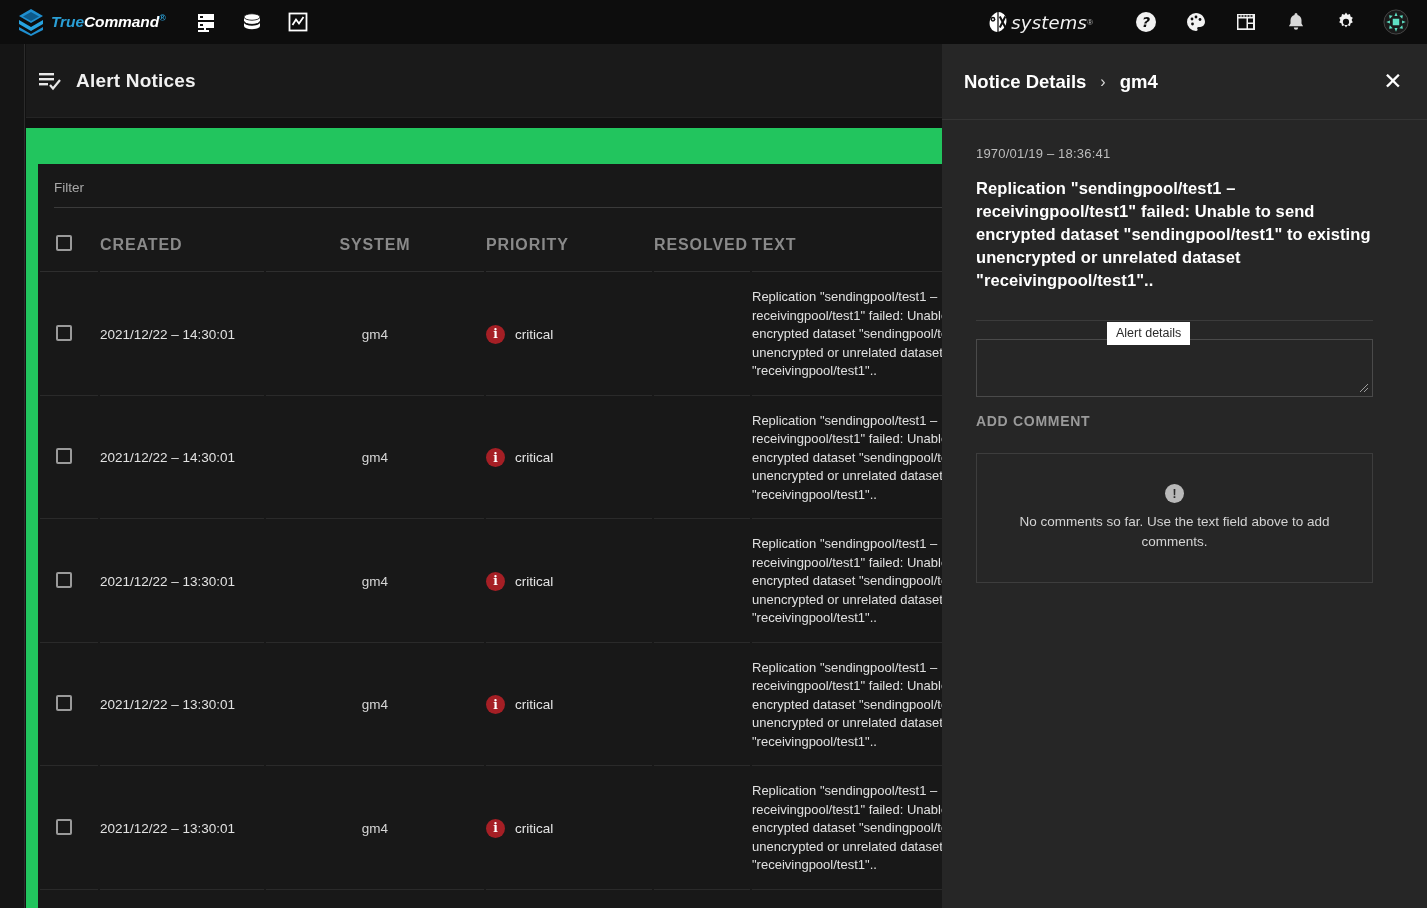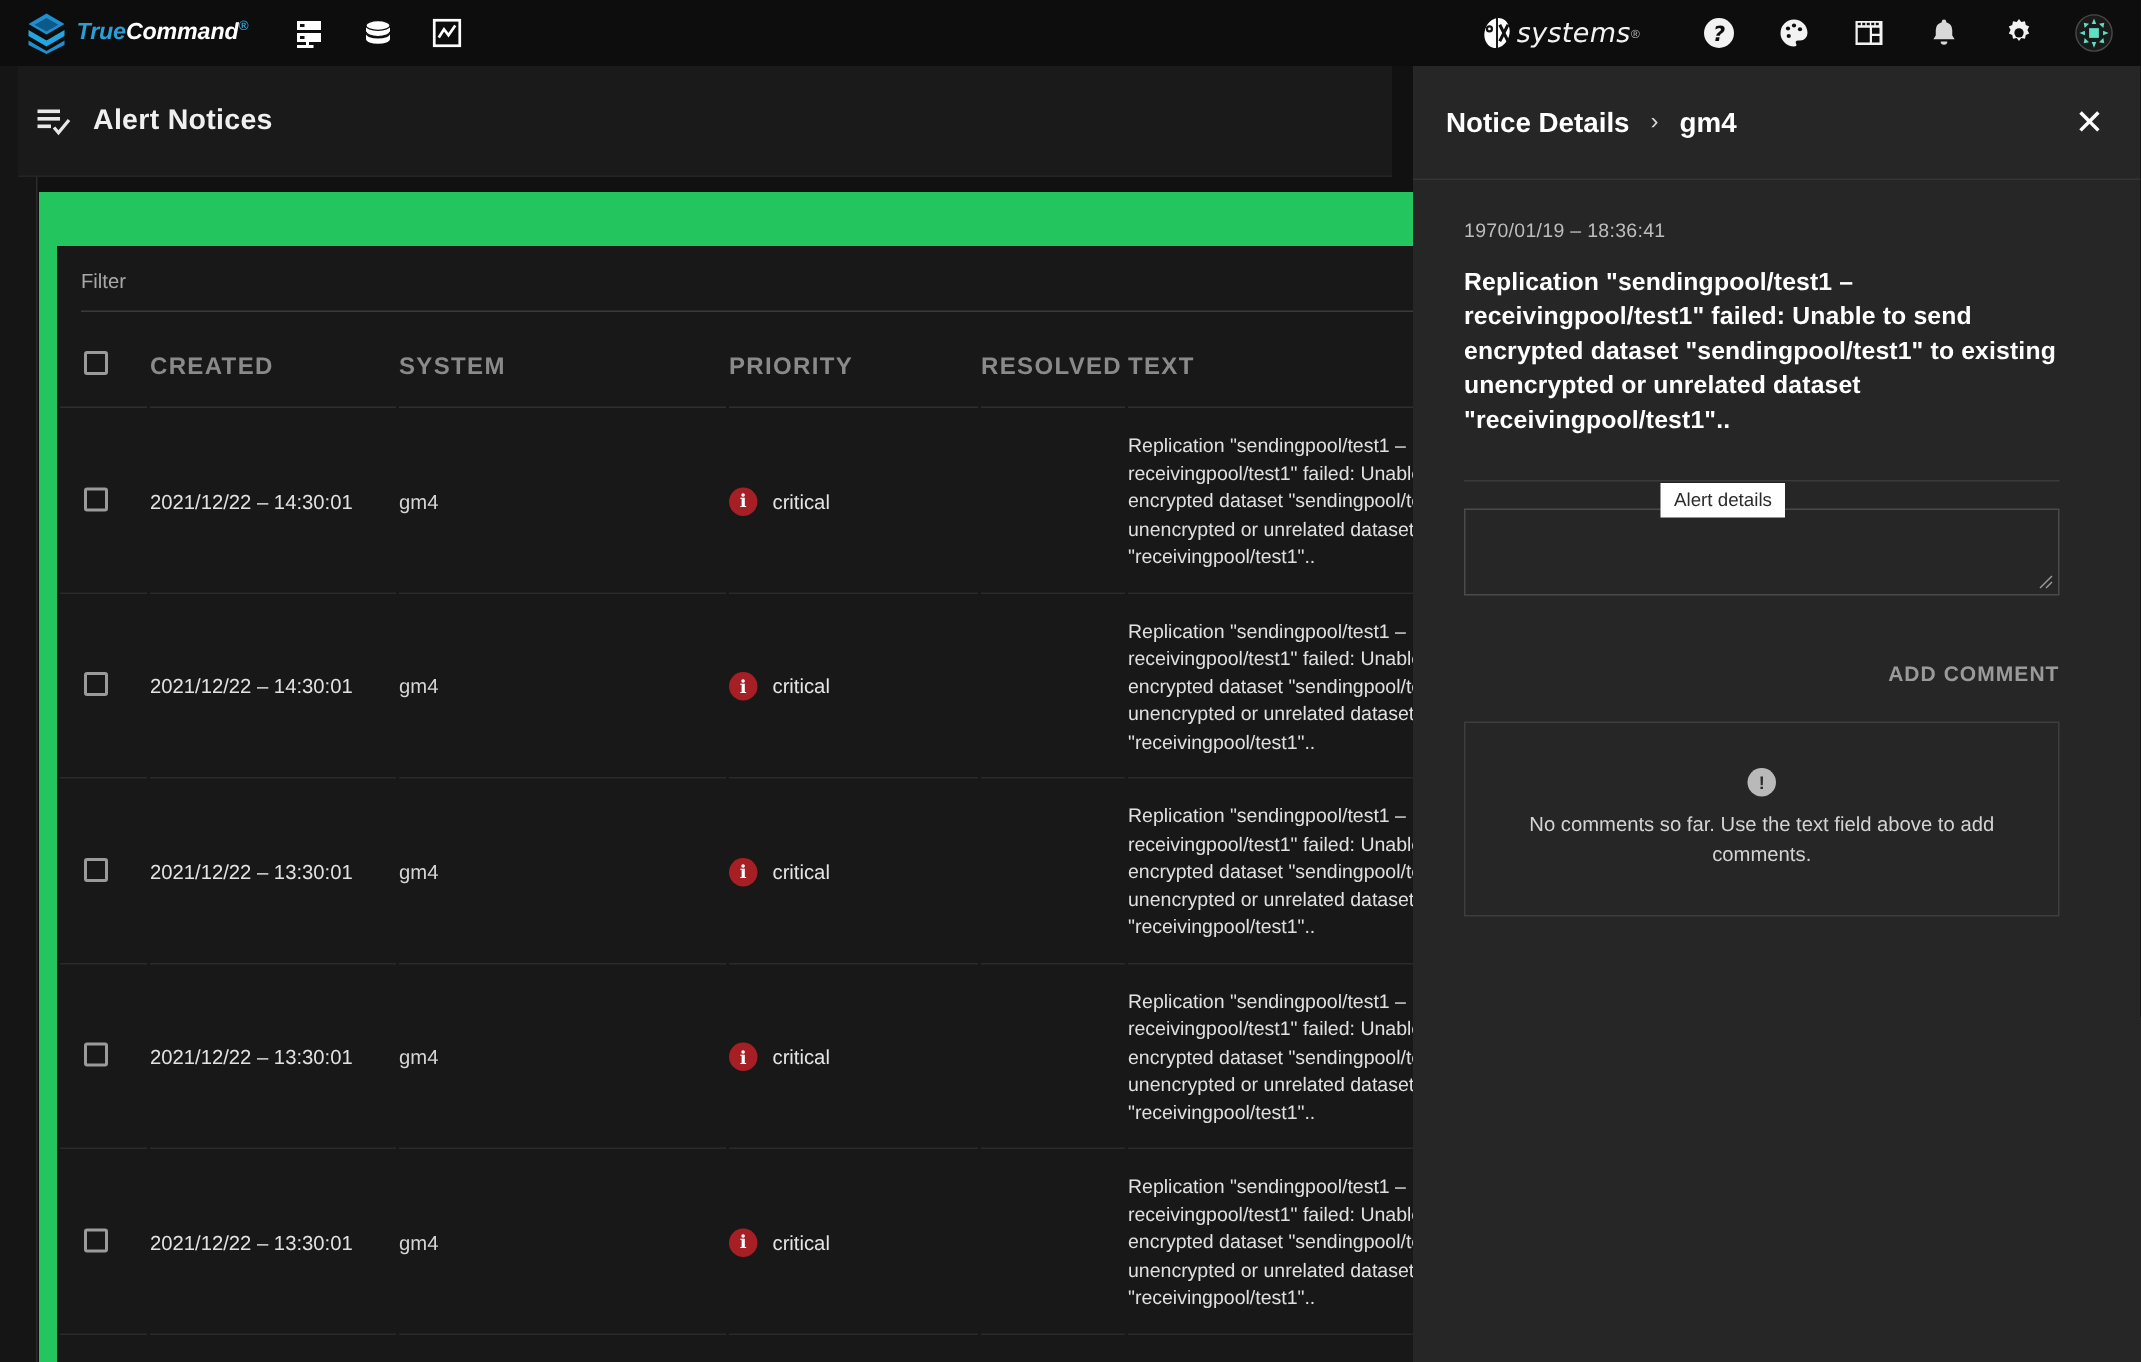--- a/index.html
+++ b/index.html
@@ -43,21 +43,21 @@
   
   #left-rail {
     position: absolute; top: 44px; left: 0;
     width: 25px; height: 864px;
     background: #151515;
     border-right: 1px solid #2b2b2b;
   }
 
   
   #page-header {
-    position: absolute; top: 44px; left: 12px;
+    position: absolute; top: 44px; left: 26px;
     width: 916px; height: 74px;
     background: #1a1a1a;
     display: flex; align-items: center;
     border-bottom: 1px solid #242424;
   }
   #page-header-icon { margin-left: 12px; width: 24px; height: 24px; display:flex; align-items:center; justify-content:center; }
   #page-title { color: #f0f0f0; font-size: 19px; font-weight: bold; margin-left: 14px; letter-spacing: 0.2px; }
 
   
   #main {
@@ -85,21 +85,21 @@
     vertical-align: middle;
   }
   tbody td {
     border-bottom: 1px solid #2a2a2a;
     padding: 14px 0;
     vertical-align: middle;
     color: #dcdcdc; font-size: 13.5px;
   }
   .col-check { width: 58px; padding-left: 16px !important; }
   .col-created { width: 164px; }
-  .col-system { width: 218px; }
+  .col-system { width: 218px; text-align: center; }
   .col-priority { width: 166px; }
   .col-resolved { width: 96px; }
   .col-text { width: auto; }
 
   .chk {
     width: 16px; height: 16px;
     border: 2px solid #9a9a9a; border-radius: 2px;
     background: transparent; display: inline-block; cursor: pointer;
   }
   .cell-created { color: #e2e2e2; font-size: 13.5px; white-space: nowrap; }
@@ -152,21 +152,21 @@
   #comment-resize {
     position: absolute; right: 3px; bottom: 3px;
     width: 10px; height: 10px; cursor: nwse-resize;
   }
   #tooltip-alert-details {
     position: absolute; left: 130px; top: -18px;
     background: #ffffff; color: #2b2b2b;
     font-size: 12.5px; padding: 4px 9px 5px 9px;
     white-space: nowrap; z-index: 5;
   }
-  #add-comment-row { display: flex; justify-content: flex-end; margin-top: 44px; }
+  #add-comment-row { display: flex; margin-top: 16px; }
   #add-comment-btn {
     color: #9a9a9a; font-size: 14px; font-weight: bold;
     letter-spacing: 0.7px; cursor: pointer; background: none;
     border: none; font-family: "Liberation Sans", sans-serif;
   }
   #no-comments-box {
     margin-top: 24px; border: 1px solid #3d3d3d;
     height: 130px; display: flex; flex-direction: column;
     align-items: center; justify-content: center; text-align: center;
   }

